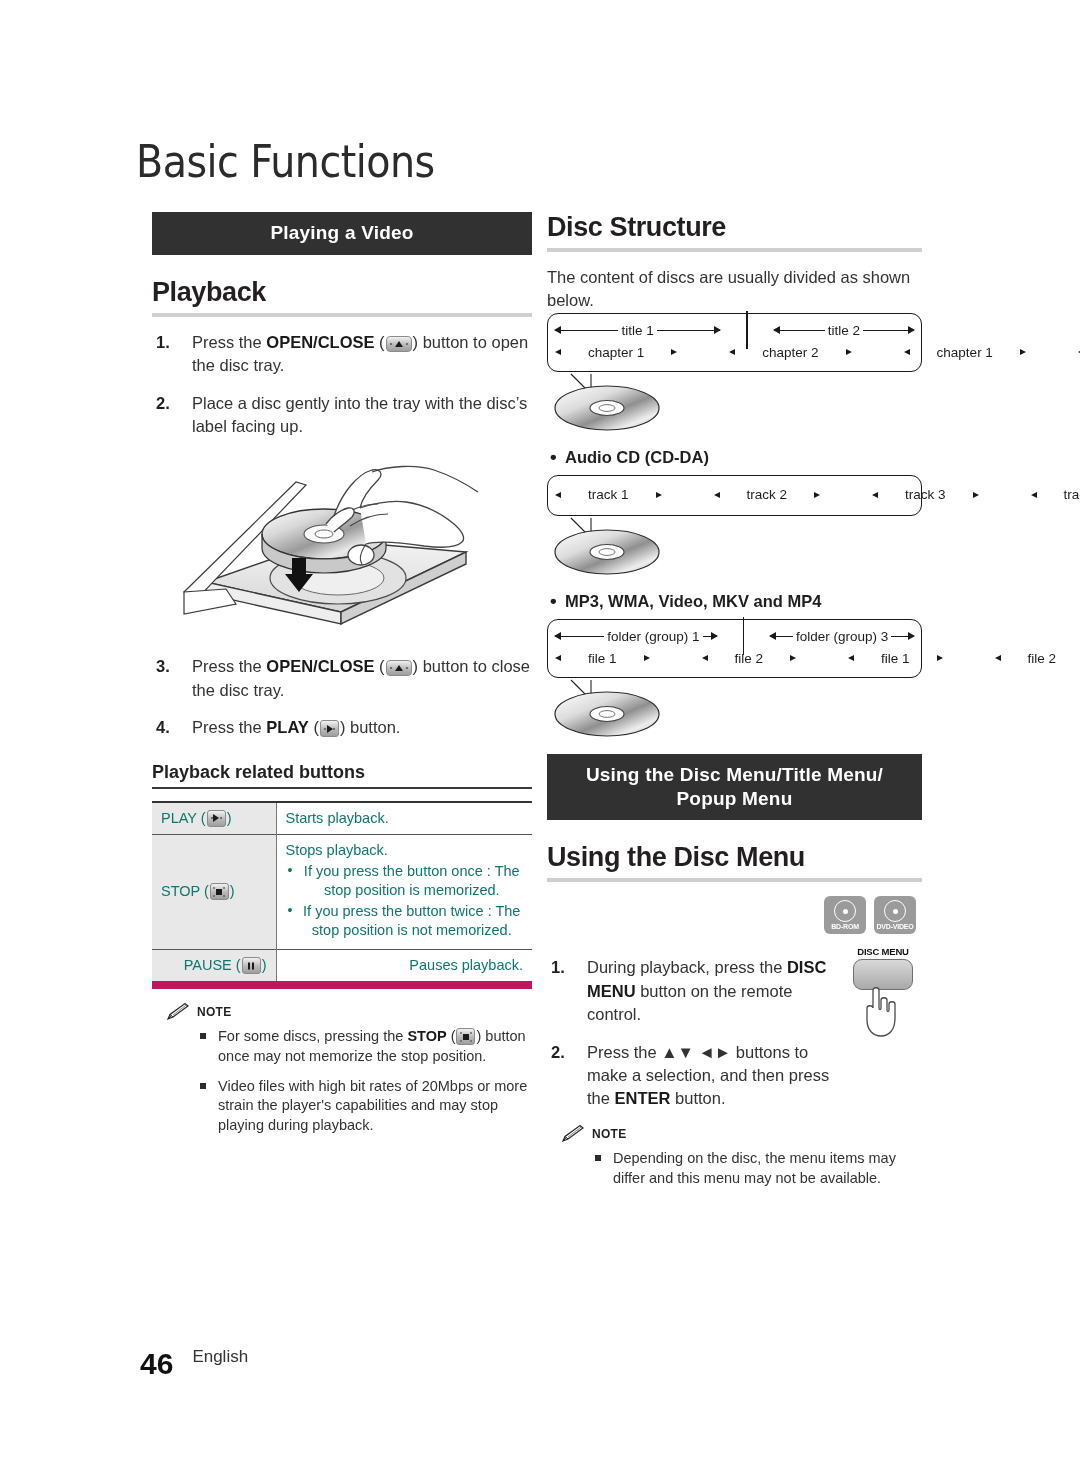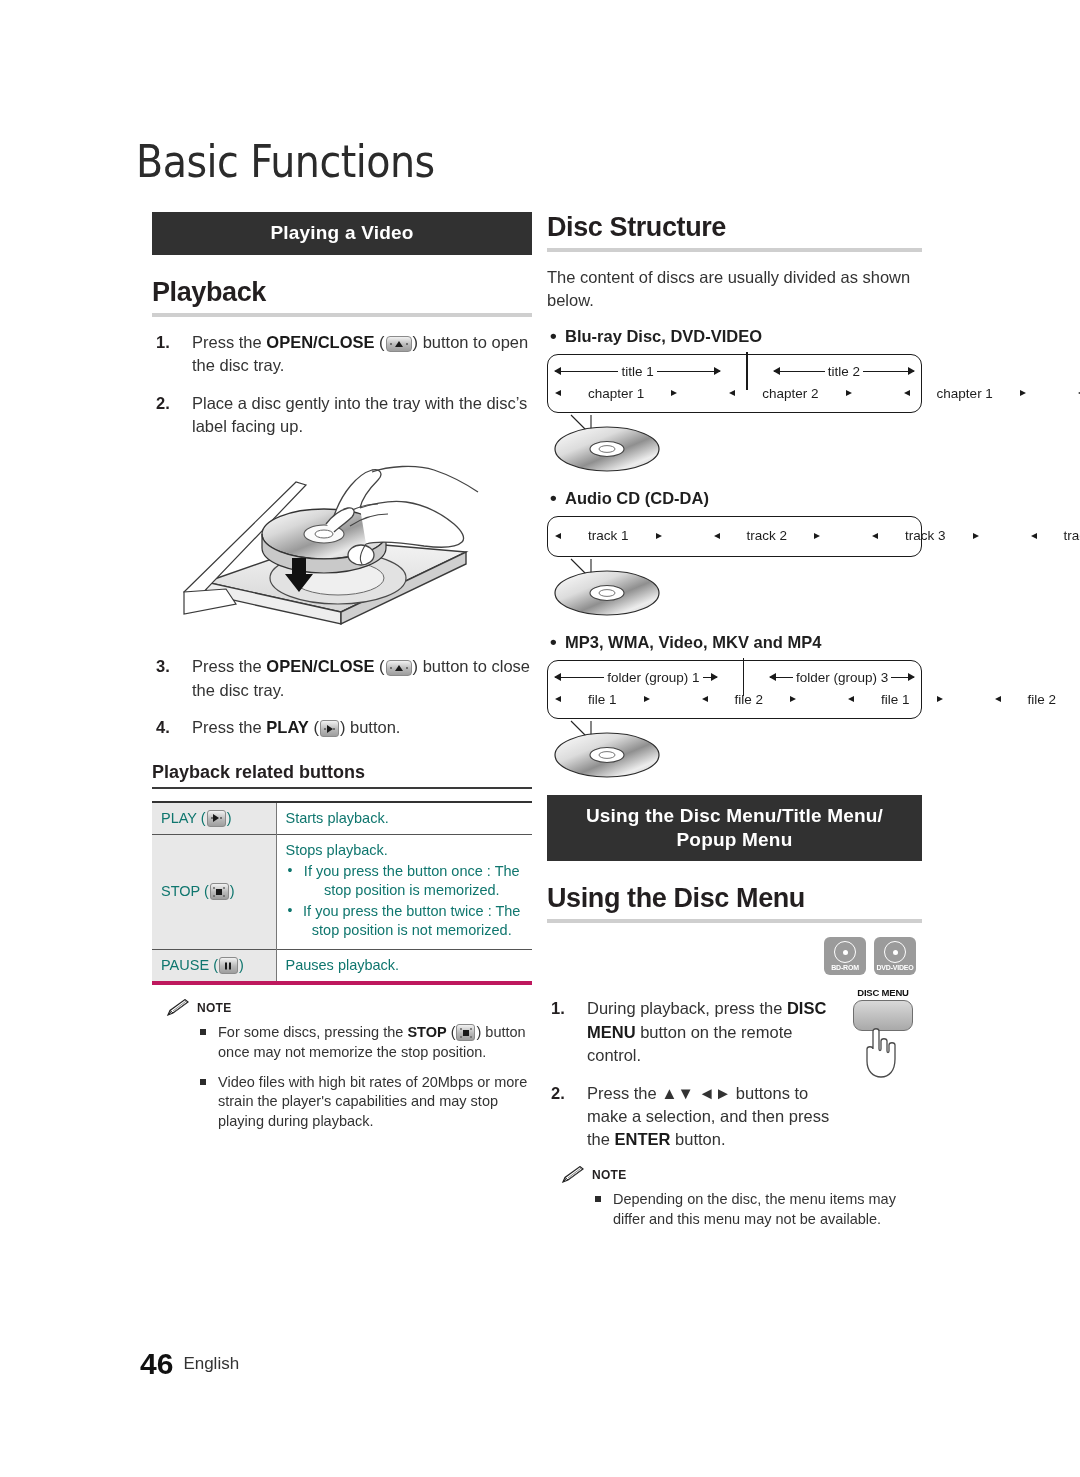--- a/index.html
+++ b/index.html
@@ -107,21 +107,21 @@
     width:100%; border-collapse:collapse; margin-top:12px;
     font-size:14.5px; color:#0f766e;
   }
   table.pb td{ vertical-align:top; padding:7px 9px; }
   table.pb tr td:first-child{
     background:#e8e8e8; width:124px; border-right:1px solid #777;
     vertical-align:middle; font-size:14.5px; white-space:nowrap;
   }
   table.pb tr{ border-bottom:1px solid #555; }
   table.pb{ border-top:2px solid #333; }
-  table.pb tr:last-child{ border-bottom:4px solid #be185d; }
+  table.pb tr:last-child{ border-bottom:8px solid #be185d;text-align:right; }
   .mini-ul{ list-style:none; margin:4px 0 0; padding:0;text-align:center; }
   .mini-ul li{ position:relative; padding-left:15px; margin-bottom:2px; line-height:1.32; }
   .mini-ul li:before{
     content:"\2022"; position:absolute; left:2px; top:-1px; font-size:14px;
   }
 
   
   .note-head{ display:flex; align-items:center; gap:7px; margin:14px 0 6px 14px; }
   .note-label{ font-size:12px; font-weight:bold; letter-spacing:0.3px; }
   ul.note-list{ list-style:none; margin:0 0 0 48px; padding:0; }
@@ -184,21 +184,21 @@
   
   .remote{ position:absolute; right:0px; top:50px; width:78px; text-align:center; }
   .remote .rlabel{ font-size:9.5px; font-weight:bold; letter-spacing:-0.2px; color:#111; }
   .remote .rbtn{
     width:60px;height:31px;border-radius:9px;margin:2px auto 0;
     background:linear-gradient(#d9d9d9,#a9a9a9);
     border:1.5px solid #6f6f6f;
   }
 
   
-  .footer{ position:absolute; left:140px; bottom:96px; display:flex; align-items:center; gap:10px; }
+  .footer{ position:absolute; left:140px; bottom:96px; display:flex; align-items:flex-start; gap:19px; }
   .footer .pg{ font-size:30px; font-weight:bold; color:#111; }
   .footer .lang{ font-size:17px; color:#333; }
 
   .rel{ position:relative; }
 </style>
 </head>
 <body>
 
 <div class="page">
 
@@ -340,21 +340,20 @@
     </ul>
 
   </div>
 
   <div class="col-right">
 
     <div class="h2">Disc Structure</div>
     <div class="h2-rule"></div>
     <div style="font-size:16.5px;line-height:1.42;color:#333;">The content of discs are usually divided as shown below.</div>
 
-    <div class="bullet-head">Blu-ray Disc, DVD-VIDEO</div>
     <div class="struct-box">
       <div class="struct-row top">
         <div class="cell" style="flex:0 0 46%;">
           <div class="arrowline l"></div>
           <span class="lbl">title 1</span>
           <div class="arrowline r"></div>
         </div>
         <div class="vbar long" style="margin:0 2px;"></div>
         <div class="cell" style="flex:1;">
           <div class="arrowline l"></div>

